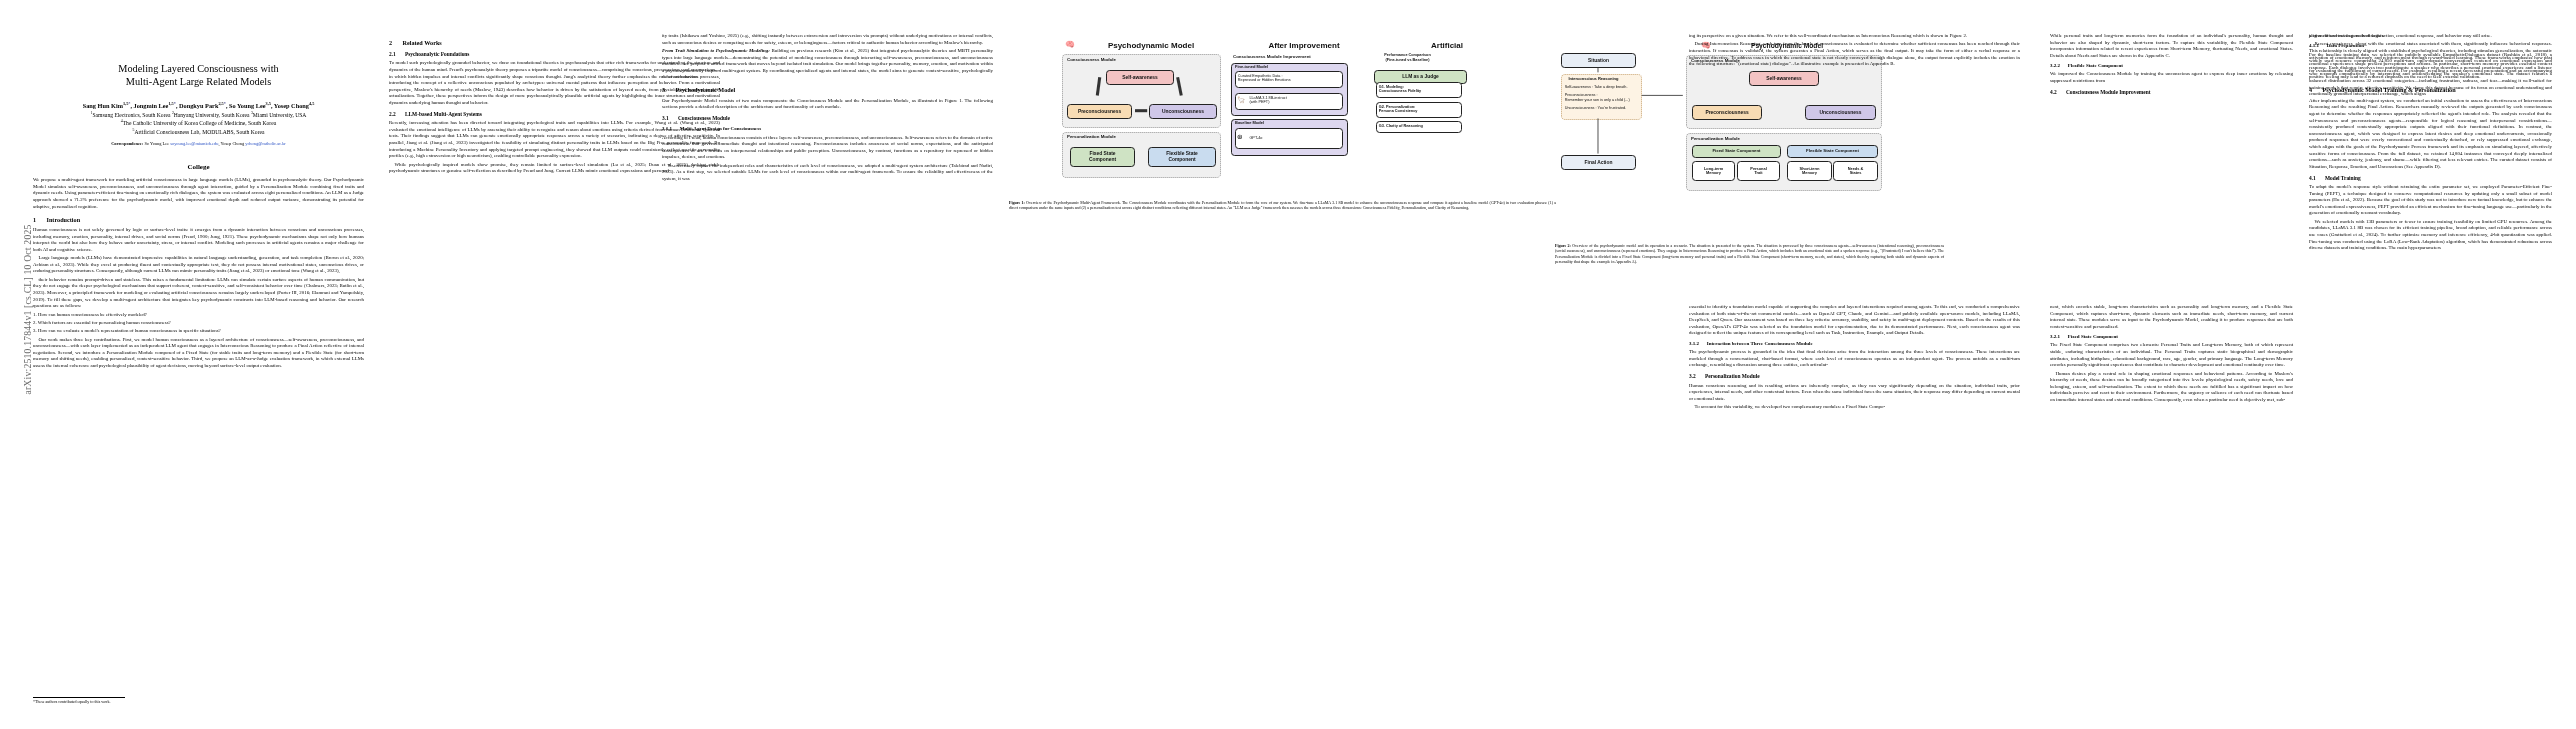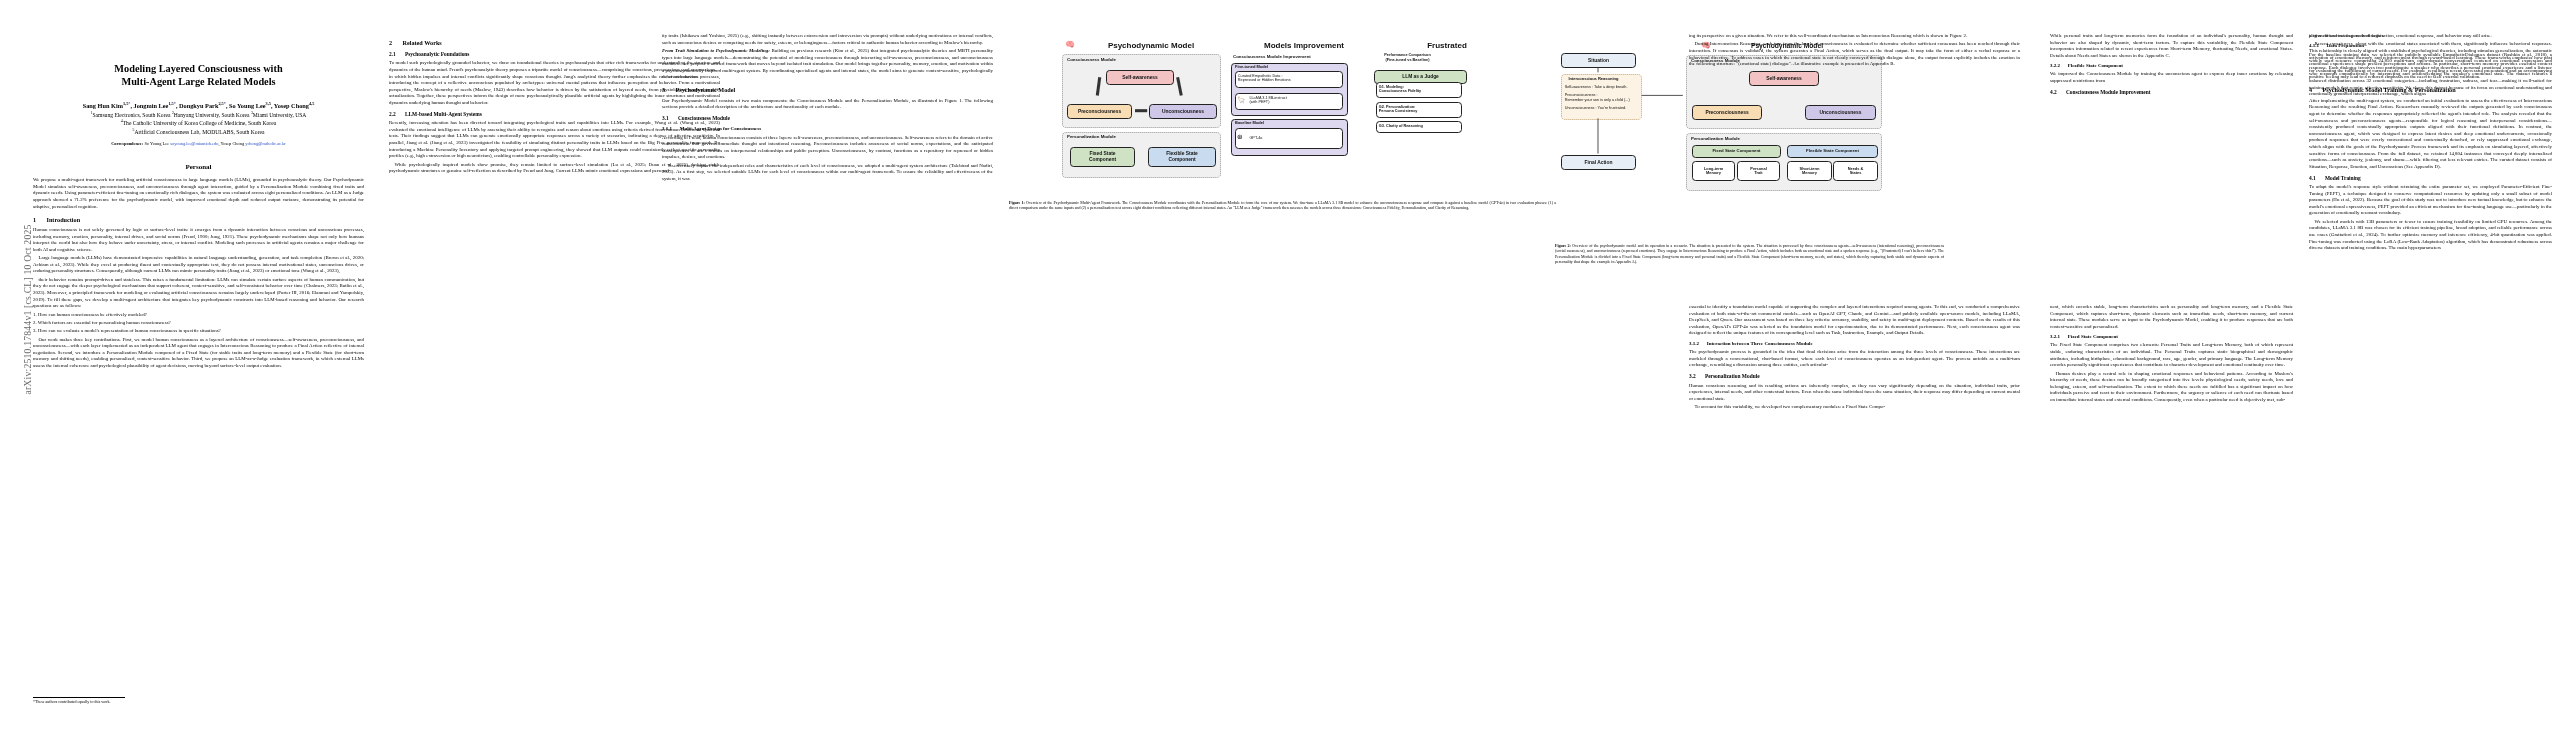--- a/index.html
+++ b/index.html
@@ -26,21 +26,21 @@
   .h2 .num{min-width:11px;}
   .h3{font-weight:bold;font-size:5px;margin:3.6px 0 1.8px 0;display:flex;gap:4.3px;}
   .h3 .num{min-width:13.4px;}
   b,strong{font-weight:bold;}
   i,em{font-style:italic;}
   .lnk{color:#2b52c4;}
 
   
   #col1{left:33px;}
   .titlewrap{text-align:center;margin-top:29px;}
-  .ptitle{font-weight:bold;font-size:10.3px;line-height:1.3;text-align:center;}
+  .ptitle{font-weight:normal;font-size:10.3px;line-height:1.3;text-align:center;}
   .authors{font-weight:bold;font-size:6.3px;margin-top:13.4px;line-height:1.42;}
   .affil{font-size:5.6px;line-height:1.42;margin-top:0.6px;}
   .corr{font-size:4.4px;margin-top:4.3px;line-height:1.4;}
   .corr b{font-weight:bold;}
   sup{font-size:.68em;vertical-align:super;line-height:0;}
   .astk{color:#4a4a8a;}
   .abshead{text-align:center;font-weight:bold;font-size:7px;margin:16px 0 4.3px 0;}
   .absbody{font-size:4.9px;line-height:1.36;text-align:justify;}
   .footnote{position:absolute;left:0;bottom:8.5px;width:331px;font-size:4px;
             line-height:1.35;text-align:left;}
@@ -110,21 +110,21 @@
       </div>
       <div class="corr">
         <b>Correspondence:</b>
         <span>So Young Lee</span>
         <span class="lnk">soyoung.lee@miamioh.edu</span>,
         <span>Yosep Chong</span>
         <span class="lnk">ychong@catholic.ac.kr</span>
       </div>
     </div>
 
-    <div class="abshead">Personal</div>
+    <div class="abshead">College</div>
     <div class="absbody">We propose a multi-agent framework for modeling artificial consciousness in large language models (LLMs), grounded in psychoanalytic theory. Our Psychodynamic Model simulates self-awareness, preconsciousness, and unconsciousness through agent interaction, guided by a Personalization Module combining fixed traits and dynamic needs. Using parameter-efficient fine-tuning on emotionally rich dialogues, the system was evaluated across eight personalized conditions. An LLM as a Judge approach showed a 71.2% preference for the psychodynamic model, with improved emotional depth and reduced output variance, demonstrating its potential for adaptive, personalized cognition.</div>
 
     <div class="h1">
       <span class="num">1</span>
       <span>Introduction</span>
     </div>
     <p class="ni">Human consciousness is not solely governed by logic or surface-level traits: it emerges from a dynamic interaction between conscious and unconscious processes, including memory, emotion, personality, internal drives, and social norms (Freud, 1900; Jung, 1921). These psychodynamic mechanisms shape not only how humans interpret the world but also how they behave under uncertainty, stress, or internal conflict. Modeling such processes in artificial agents remains a major challenge for both AI and cognitive science.</p>
     <p>Large language models (LLMs) have demonstrated impressive capabilities in natural language understanding, generation, and task completion (Brown et al., 2020; Achiam et al., 2023). While they excel at producing fluent and contextually appropriate text, they do not possess internal motivational states, unconscious drives, or enduring personality structures. Consequently, although current LLMs can mimic personality traits (Jiang et al., 2023) or emotional tone (Wang et al., 2023),</p>
     <p>their behavior remains prompt-driven and stateless. This raises a fundamental limitation: LLMs can simulate certain surface aspects of human communication, but they do not engage the deeper psychological mechanisms that support coherent, context-sensitive, and self-consistent behavior over time (Chalmers, 2023; Butlin et al., 2023). Moreover, a principled framework for modeling or evaluating artificial consciousness remains largely undeveloped (Purter III, 2016; Elamrani and Yampolskiy, 2019). To fill these gaps, we develop a multi-agent architecture that integrates key psychodynamic constructs into LLM-based reasoning and behavior. Our research questions are as follows:</p>
     <p class="ni">1. How can human consciousness be effectively modeled?</p>
@@ -175,22 +175,22 @@
       <span class="num">3.1.1</span>
       <span>Multi-Agent Design for Consciousness</span>
     </div>
     <p class="ni">According to Freud, human consciousness consists of three layers: self-awareness, preconsciousness, and unconsciousness. Self-awareness refers to the domain of active consciousness that governs immediate thought and intentional reasoning. Preconsciousness includes awareness of social norms, expectations, and the anticipated consequences of one's actions on interpersonal relationships and public perception. Unconsciousness, by contrast, functions as a repository for repressed or hidden impulses, desires, and emotions.</p>
     <p>To effectively capture the independent roles and characteristics of each level of consciousness, we adopted a multi-agent system architecture (Talebirad and Nadiri, 2023). As a first step, we selected suitable LLMs for each level of consciousness within our multi-agent framework. To ensure the reliability and effectiveness of the system, it was</p>
   </div>
 
   <div class="f1">
     <div class="brainicon" style="left:56px;top:3.6px;">🧠</div>
     <div class="panel-title" style="position:absolute;left:66px;top:4.9px;width:152px;">Psychodynamic Model</div>
-    <div class="panel-title" style="position:absolute;left:225px;top:4.9px;width:140px;">Models Improvement</div>
-    <div class="panel-title" style="position:absolute;left:377px;top:4.9px;width:122px;">Frustrated</div>
+    <div class="panel-title" style="position:absolute;left:225px;top:4.9px;width:140px;">After Improvement</div>
+    <div class="panel-title" style="position:absolute;left:377px;top:4.9px;width:122px;">Artificial</div>
 
     <div class="dashbox" style="left:53px;top:18px;width:157px;height:72px;"></div>
     <div class="panel-sub" style="position:absolute;left:58px;top:20.7px;">Consciousness Module</div>
     <div class="node n-pink nodelbl" style="left:97px;top:34px;width:66px;height:13.4px;">Self-awareness</div>
     <div class="node n-orange nodelbl" style="left:58px;top:68px;width:63px;height:13.4px;">Preconsciousness</div>
     <div class="node n-purple nodelbl" style="left:140px;top:68px;width:66px;height:13.4px;">Unconsciousness</div>
     <svg style="position:absolute;left:53px;top:18px;" width="157" height="72" viewBox="0 0 258 118">
       <path d="M58 68 L62 38" stroke="#333" stroke-width="5" fill="none" marker-end="url(#a1)"></path>
       <path d="M190 38 L196 68" stroke="#333" stroke-width="5" fill="none"></path>
       <path d="M120 93 L140 93" stroke="#333" stroke-width="5" fill="none"></path>

